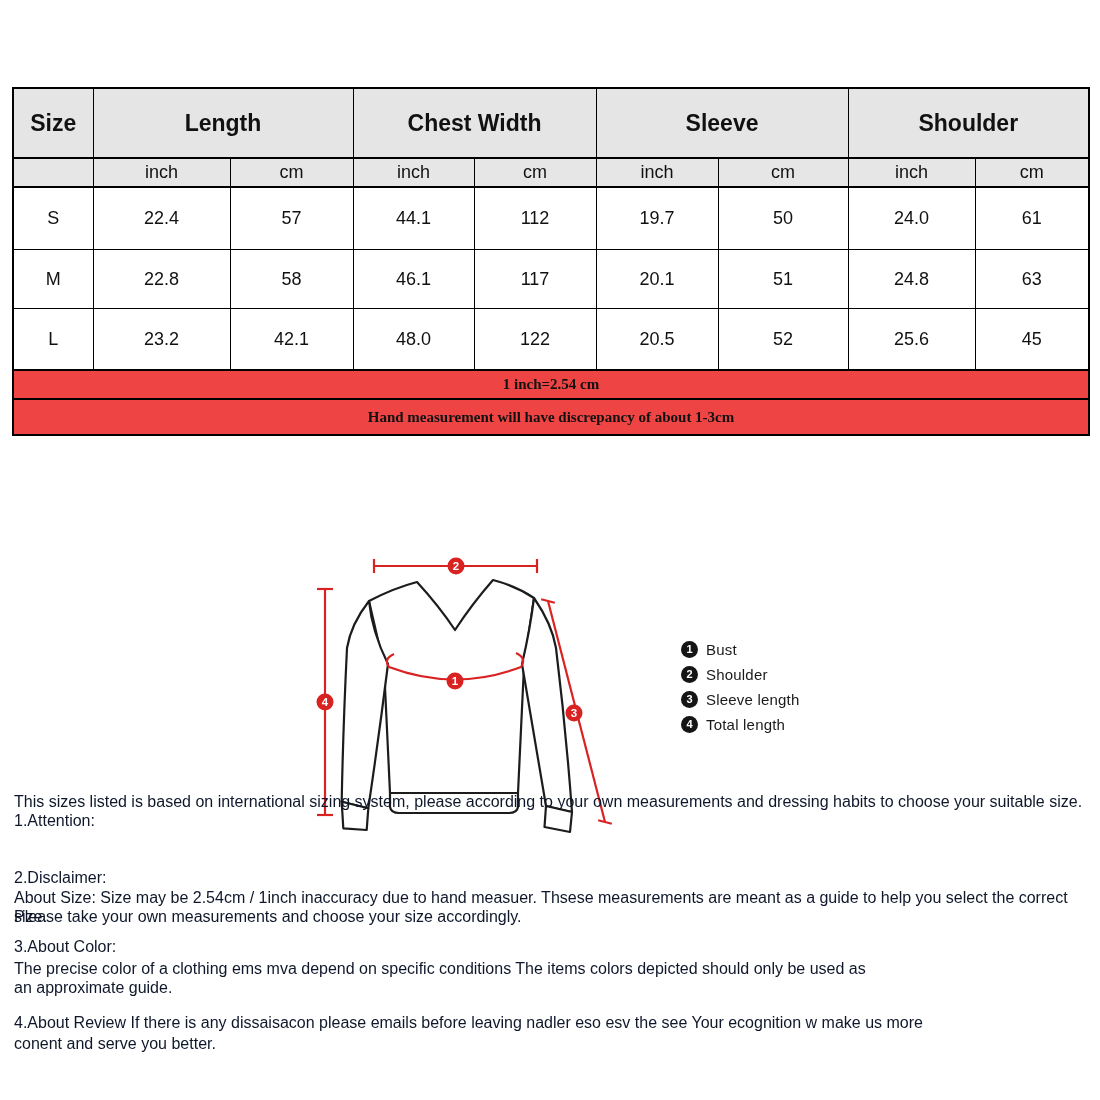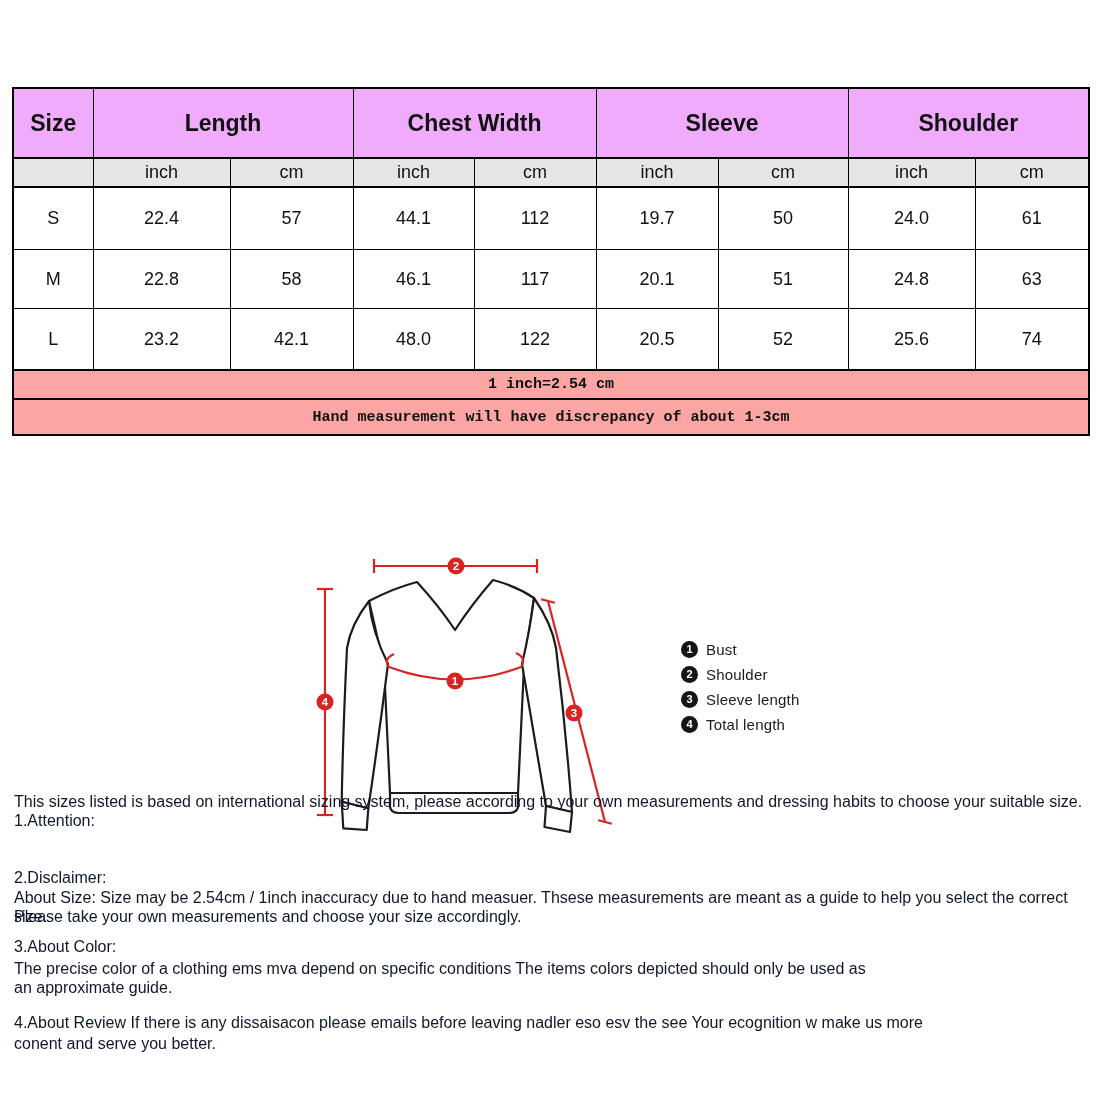--- a/index.html
+++ b/index.html
@@ -10,30 +10,30 @@
   
   .size-table-wrap{position:absolute;left:12px;top:87px;width:1076px;}
   table.size-table{
     border-collapse:collapse;table-layout:fixed;width:1076px;
     border:2px solid #000;
   }
   table.size-table td,table.size-table th{
     border:1px solid #000;text-align:center;vertical-align:middle;
     font-weight:normal;padding:0;overflow:hidden;white-space:nowrap;
   }
-  tr.hdr-main td{background:#f0abfc;font-size:23px;font-weight:bold;height:68px;border-bottom:2px solid #000;margin-left:8px;}
+  tr.hdr-main td{background:#e5e5e5;font-size:23px;font-weight:bold;height:68px;border-bottom:2px solid #000;margin-left:8px;}
   tr.hdr-units td{background:#e6e6e6;font-size:18px;height:27px;border-bottom:2px solid #000;margin-top:28px;}
   tr.data-row td{font-size:18px;background:#fff;}
   tr.row-s td{height:61px;}
   tr.row-m td{height:58px;}
   tr.row-l td{height:60px;}
   td.group-b{border-left:2px solid #000;}
   tr.note-row td{
-    font-family:Liberation Mono, monospace;
-    font-weight:bold;font-size:15px;background:#fca5a5;border-top:2px solid #000;
+    font-family:Liberation Serif, serif;
+    font-weight:bold;font-size:15px;background:#ef4444;border-top:2px solid #000;
   }
   tr.note-1 td{height:27px;}
   tr.note-2 td{height:34px;margin-top:8px;}
   
   .diagram-wrap{position:absolute;left:288px;top:540px;width:340px;height:320px;}
   .legend{position:absolute;left:681px;top:637px;}
   .legend-row{display:flex;align-items:center;height:25px;}
   .legend-dot{
     width:17px;height:17px;border-radius:50%;background:#151515;color:#fff;
     font-size:11px;font-weight:bold;text-align:center;line-height:17px;
@@ -102,21 +102,21 @@
     </tr>
     <tr class="data-row row-l">
       <td>L</td>
       <td class="group-b">23.2</td>
       <td>42.1</td>
       <td class="group-b">48.0</td>
       <td>122</td>
       <td class="group-b">20.5</td>
       <td>52</td>
       <td class="group-b">25.6</td>
-      <td>74</td>
+      <td>45</td>
     </tr>
     <tr class="note-row note-1">
       <td colspan="9">1 inch=2.54 cm</td>
     </tr>
     <tr class="note-row note-2">
       <td colspan="9">Hand measurement will have discrepancy of about 1-3cm</td>
     </tr>
   </tbody>
     </table>
 </div>

